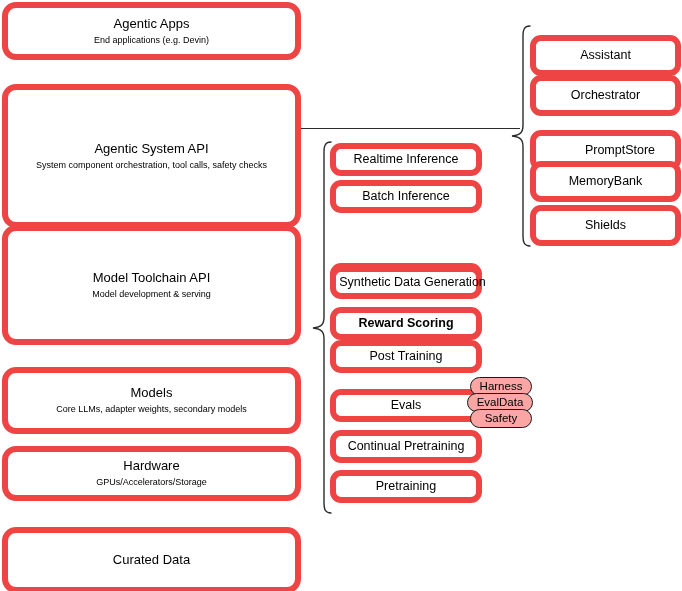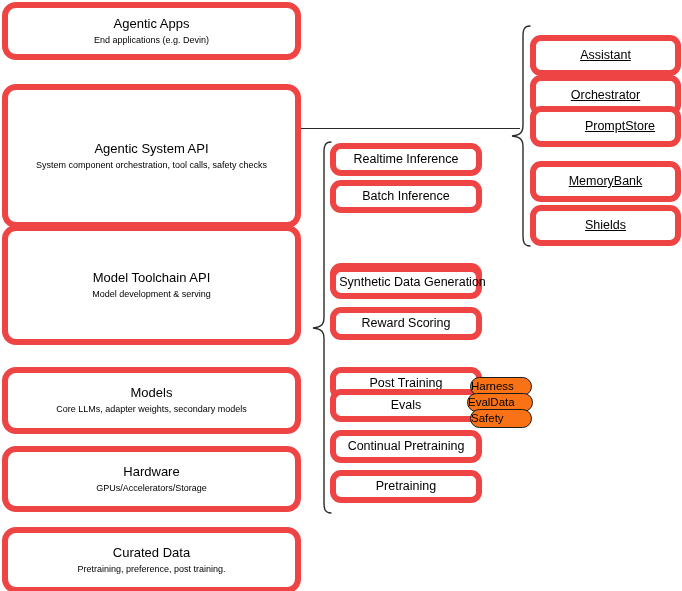--- a/index.html
+++ b/index.html
@@ -59,33 +59,32 @@
   }
   .mid-chip {
     left: 330px;
     width: 152px;
     height: 33px;
   }
   .right-chip {
     left: 530px;
     width: 151px;
     height: 41px;
-    text-decoration: underline;
   }
   
   .pill {
     position: absolute;
     box-sizing: border-box;
-    background: #f97316;
+    background: #fca5a5;
     border: 1px solid #1a1a1a;
     border-radius: 10px;
     height: 19px;
     display: flex;
     align-items: center;
-    justify-content: flex-start;
+    justify-content: center;
     font-size: 11.5px;
     line-height: 13px;
     white-space: nowrap;
   }
   
   .connector {
     position: absolute;
     background: #2b2b2b;
     height: 1px;
   }
@@ -116,28 +115,27 @@
   <div class="node layer-card" style="top:225px; height:120px;">
     <div class="title">Model Toolchain API</div>
     <div class="subtitle">Model development &amp; serving</div>
   </div>
 
   <div class="node layer-card" style="top:367px; height:67px;">
     <div class="title">Models</div>
     <div class="subtitle">Core LLMs, adapter weights, secondary models</div>
   </div>
 
-  <div class="node layer-card" style="top:446px; height:66px;text-align:right;">
+  <div class="node layer-card" style="top:446px; height:55px;text-align:right;">
     <div class="title">Hardware</div>
     <div class="subtitle">GPUs/Accelerators/Storage</div>
   </div>
 
   <div class="node layer-card" style="top:527px; height:66px;">
     <div class="title">Curated Data</div>
-    <div class="subtitle">Pretraining, preference, post training.</div>
   </div>
 
   <div class="connector" style="left:301px; top:128px; width:219px;"></div>
 
   <div class="brace" style="left:312px; top:141px; width:20px; height:373px;">
     <svg width="20" height="373" viewBox="0 0 20 373" fill="none">
       <path d="M19 1 C13 1 12 5 12 11 L12 176 C12 183 10 186 1 187 C10 188 12 191 12 198 L12 362 C12 368 13 372 19 372" stroke="#2b2b2b" stroke-width="1.4" fill="none" stroke-linecap="round"></path>
     </svg>
   </div>
 
@@ -152,24 +150,24 @@
   </div>
   <div class="node chip mid-chip" style="top:180px;text-align:right;">
     <div class="title">Batch Inference</div>
   </div>
   <div class="node chip mid-chip" style="top:225px;margin-top:38px;">
     <div class="title">Quantized Inference</div>
   </div>
   <div class="node chip mid-chip" style="top:266px;padding-left:13px;">
     <div class="title">Synthetic Data Generation</div>
   </div>
-  <div class="node chip mid-chip" style="top:307px;">
+  <div class="node chip mid-chip" style="top:307px;font-weight:bold;">
     <div class="title">Reward Scoring</div>
   </div>
-  <div class="node chip mid-chip" style="top:367px;">
+  <div class="node chip mid-chip" style="top:340px;">
     <div class="title">Post Training</div>
   </div>
   <div class="node chip mid-chip" style="top:389px;">
     <div class="title">Evals</div>
   </div>
   <div class="node chip mid-chip" style="top:430px;">
     <div class="title">Continual Pretraining</div>
   </div>
   <div class="node chip mid-chip" style="top:470px;">
     <div class="title">Pretraining</div>
@@ -184,21 +182,21 @@
   <div class="pill" style="left:470px; top:409px; width:62px;">
     <span>Safety</span>
   </div>
 
   <div class="node chip right-chip" style="top:35px;">
     <div class="title">Assistant</div>
   </div>
   <div class="node chip right-chip" style="top:75px;">
     <div class="title">Orchestrator</div>
   </div>
-  <div class="node chip right-chip" style="top:106px;padding-left:29px;">
+  <div class="node chip right-chip" style="top:130px;padding-left:29px;">
     <div class="title">PromptStore</div>
   </div>
   <div class="node chip right-chip" style="top:161px;">
     <div class="title">MemoryBank</div>
   </div>
   <div class="node chip right-chip" style="top:205px;">
     <div class="title">Shields</div>
   </div>
 
 </div>

